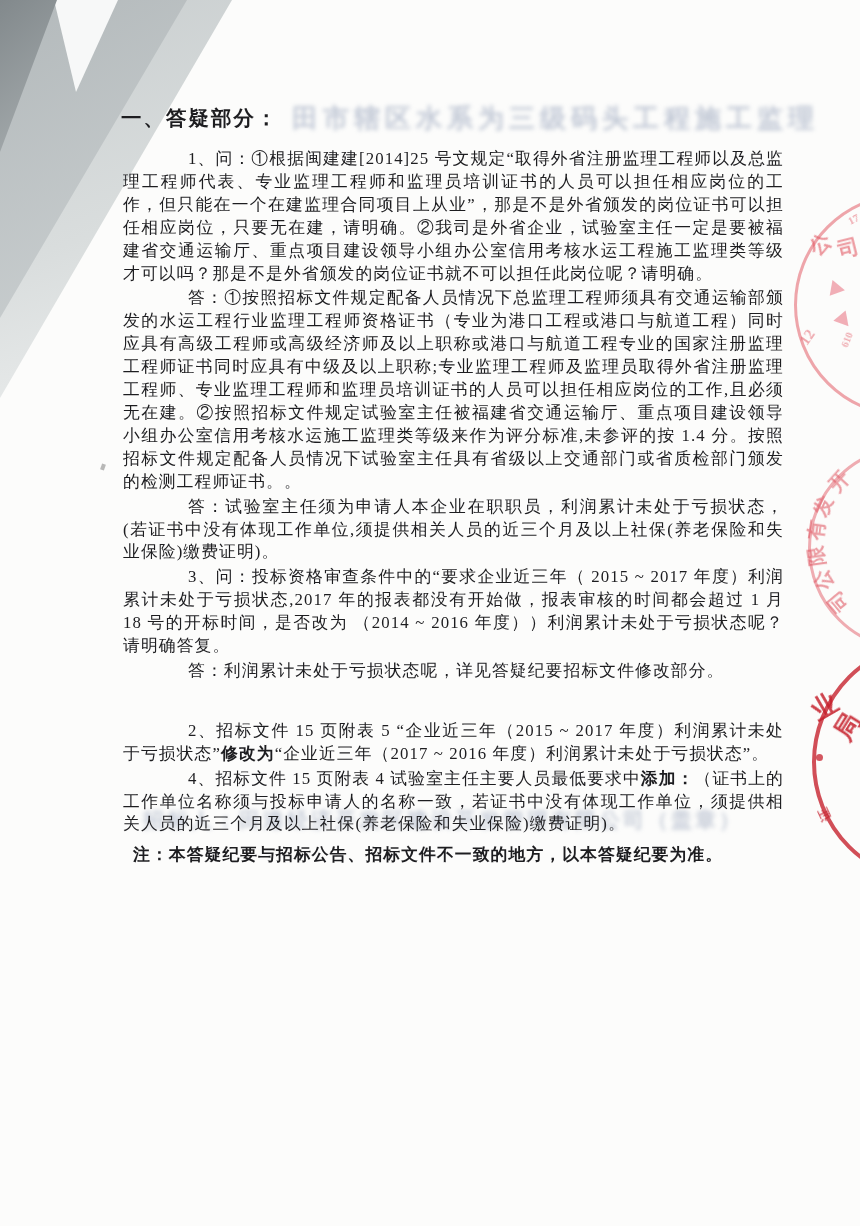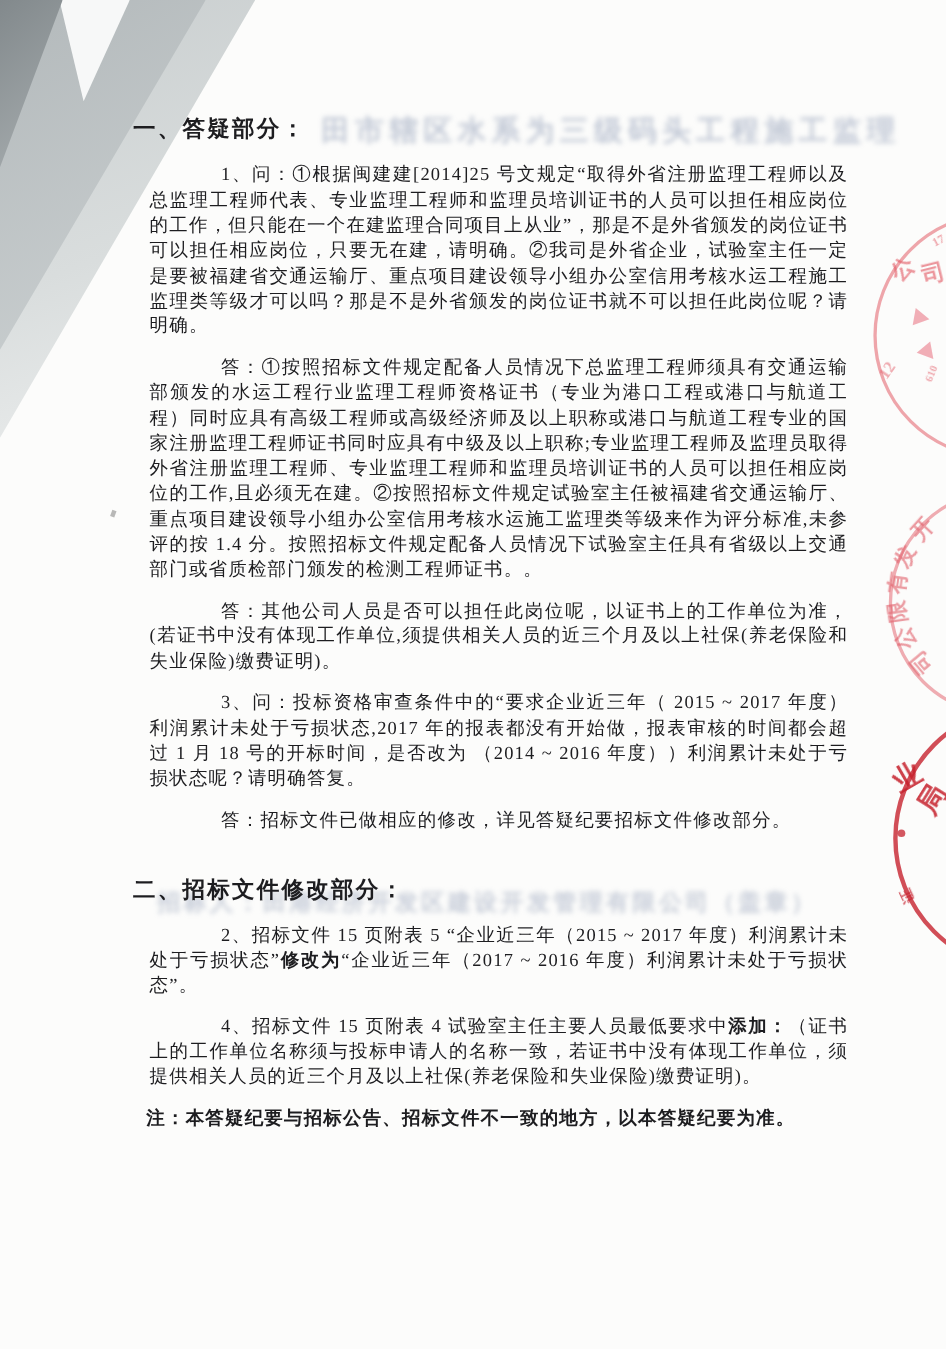--- a/index.html
+++ b/index.html
@@ -24,21 +24,21 @@
   .speck{position:absolute;left:101px;top:464px;width:4px;height:6px;
     background:#8a8a8a;transform:rotate(20deg);opacity:.6;}
   
   .ghost{position:absolute;font-weight:700;white-space:nowrap;filter:blur(2.2px);}
   .ghost1{left:292px;top:101px;font-size:26px;letter-spacing:5px;color:rgba(105,122,158,0.40);}
   .ghost2{left:143px;top:806px;font-size:21px;letter-spacing:3px;color:rgba(108,124,158,0.36);}
   
   .content{position:absolute;left:121px;top:104px;width:665px;
     font-size:16.8px;line-height:22.9px;letter-spacing:1.1px;text-align:justify;}
   .sec-title{font-size:20.5px;font-weight:700;letter-spacing:2px;margin:0 0 16px 0;line-height:28px;}
-  p.para{margin:15px;text-indent:65px;}
+  p.para{margin:2px;text-indent:65px;}
   .gap-lg{margin-top:28px;}
   .gap-md{margin-top:16px;}
   .sec2{margin-top:37px;}
   .note{margin:8px 0 0 12px;font-weight:700;text-indent:0;}
   .b{font-weight:700;}
   
   .seal-circle{position:absolute;border-radius:50%;filter:blur(.3px);}
   .seal1{left:794px;top:193px;width:218px;height:218px;border:3px solid rgba(225,92,104,.55);}
   .seal2{left:808px;top:445px;width:200px;height:200px;border:3px solid rgba(225,92,104,.50);}
   .seal3{left:812px;top:640px;width:236px;height:236px;border:4px solid rgba(198,34,46,.80);}
@@ -66,27 +66,26 @@
 
   <div class="ghost ghost1">田市辖区水系为三级码头工程施工监理</div>
   <div class="ghost ghost2">招标人：田港经济开发区建设开发管理有限公司（盖章）</div>
 
   <div class="content">
     <div class="sec-title">一、答疑部分：</div>
 
     <p class="para">1、问：①根据闽建建[2014]25 号文规定“取得外省注册监理工程师以及总监理工程师代表、专业监理工程师和监理员培训证书的人员可以担任相应岗位的工作，但只能在一个在建监理合同项目上从业”，那是不是外省颁发的岗位证书可以担任相应岗位，只要无在建，请明确。②我司是外省企业，试验室主任一定是要被福建省交通运输厅、重点项目建设领导小组办公室信用考核水运工程施工监理类等级才可以吗？那是不是外省颁发的岗位证书就不可以担任此岗位呢？请明确。</p>
     <p class="para">答：①按照招标文件规定配备人员情况下总监理工程师须具有交通运输部颁发的水运工程行业监理工程师资格证书（专业为港口工程或港口与航道工程）同时应具有高级工程师或高级经济师及以上职称或港口与航道工程专业的国家注册监理工程师证书同时应具有中级及以上职称;专业监理工程师及监理员取得外省注册监理工程师、专业监理工程师和监理员培训证书的人员可以担任相应岗位的工作,且必须无在建。②按照招标文件规定试验室主任被福建省交通运输厅、重点项目建设领导小组办公室信用考核水运施工监理类等级来作为评分标准,未参评的按 1.4 分。按照招标文件规定配备人员情况下试验室主任具有省级以上交通部门或省质检部门颁发的检测工程师证书。。</p>
 
-    <p class="para">答：其他公司人员是否可以担任此岗位呢，以证书上的工作单位为准，(若证书中没有体现工作单位,须提供相关人员的近三个月及以上社保(养老保险和失业保险)缴费证明)。</p>
+    <p class="para">答：试验室主任须为申请人本企业在职职员，利润累计未处于亏损状态，(若证书中没有体现工作单位,须提供相关人员的近三个月及以上社保(养老保险和失业保险)缴费证明)。</p>
 
     <p class="para gap-md">3、问：投标资格审查条件中的“要求企业近三年（ 2015 ~ 2017 年度）利润累计未处于亏损状态,2017 年的报表都没有开始做，报表审核的时间都会超过 1 月 18 号的开标时间，是否改为 （2014 ~ 2016 年度））利润累计未处于亏损状态呢？请明确答复。</p>
-    <p class="para">答：招标文件已做相应的修改，详见答疑纪要招标文件修改部分。</p>
+    <p class="para">答：利润累计未处于亏损状态呢，详见答疑纪要招标文件修改部分。</p>
 
     <div class="sec2">
-      <div class="sec-title">二、招标文件修改部分：</div>
 
       <p class="para"><span>2、招标文件 15 页附表 5 “企业近三年（2015 ~ 2017 年度）利润累计未处于亏损状态”</span><span class="b">修改为</span><span>“企业近三年（2017 ~ 2016 年度）利润累计未处于亏损状态”。</span></p>
       <p class="para"><span>4、招标文件 15 页附表 4 试验室主任主要人员最低要求中</span><span class="b">添加：</span><span>（证书上的工作单位名称须与投标申请人的名称一致，若证书中没有体现工作单位，须提供相关人员的近三个月及以上社保(养老保险和失业保险)缴费证明)。</span></p>
     </div>
 
     <p class="note">注：本答疑纪要与招标公告、招标文件不一致的地方，以本答疑纪要为准。</p>
   </div>
 
   <div class="seal-circle seal1"></div>
   <span class="seal s1c" style="left:810px;top:234px;transform:rotate(-42deg);">公</span>

